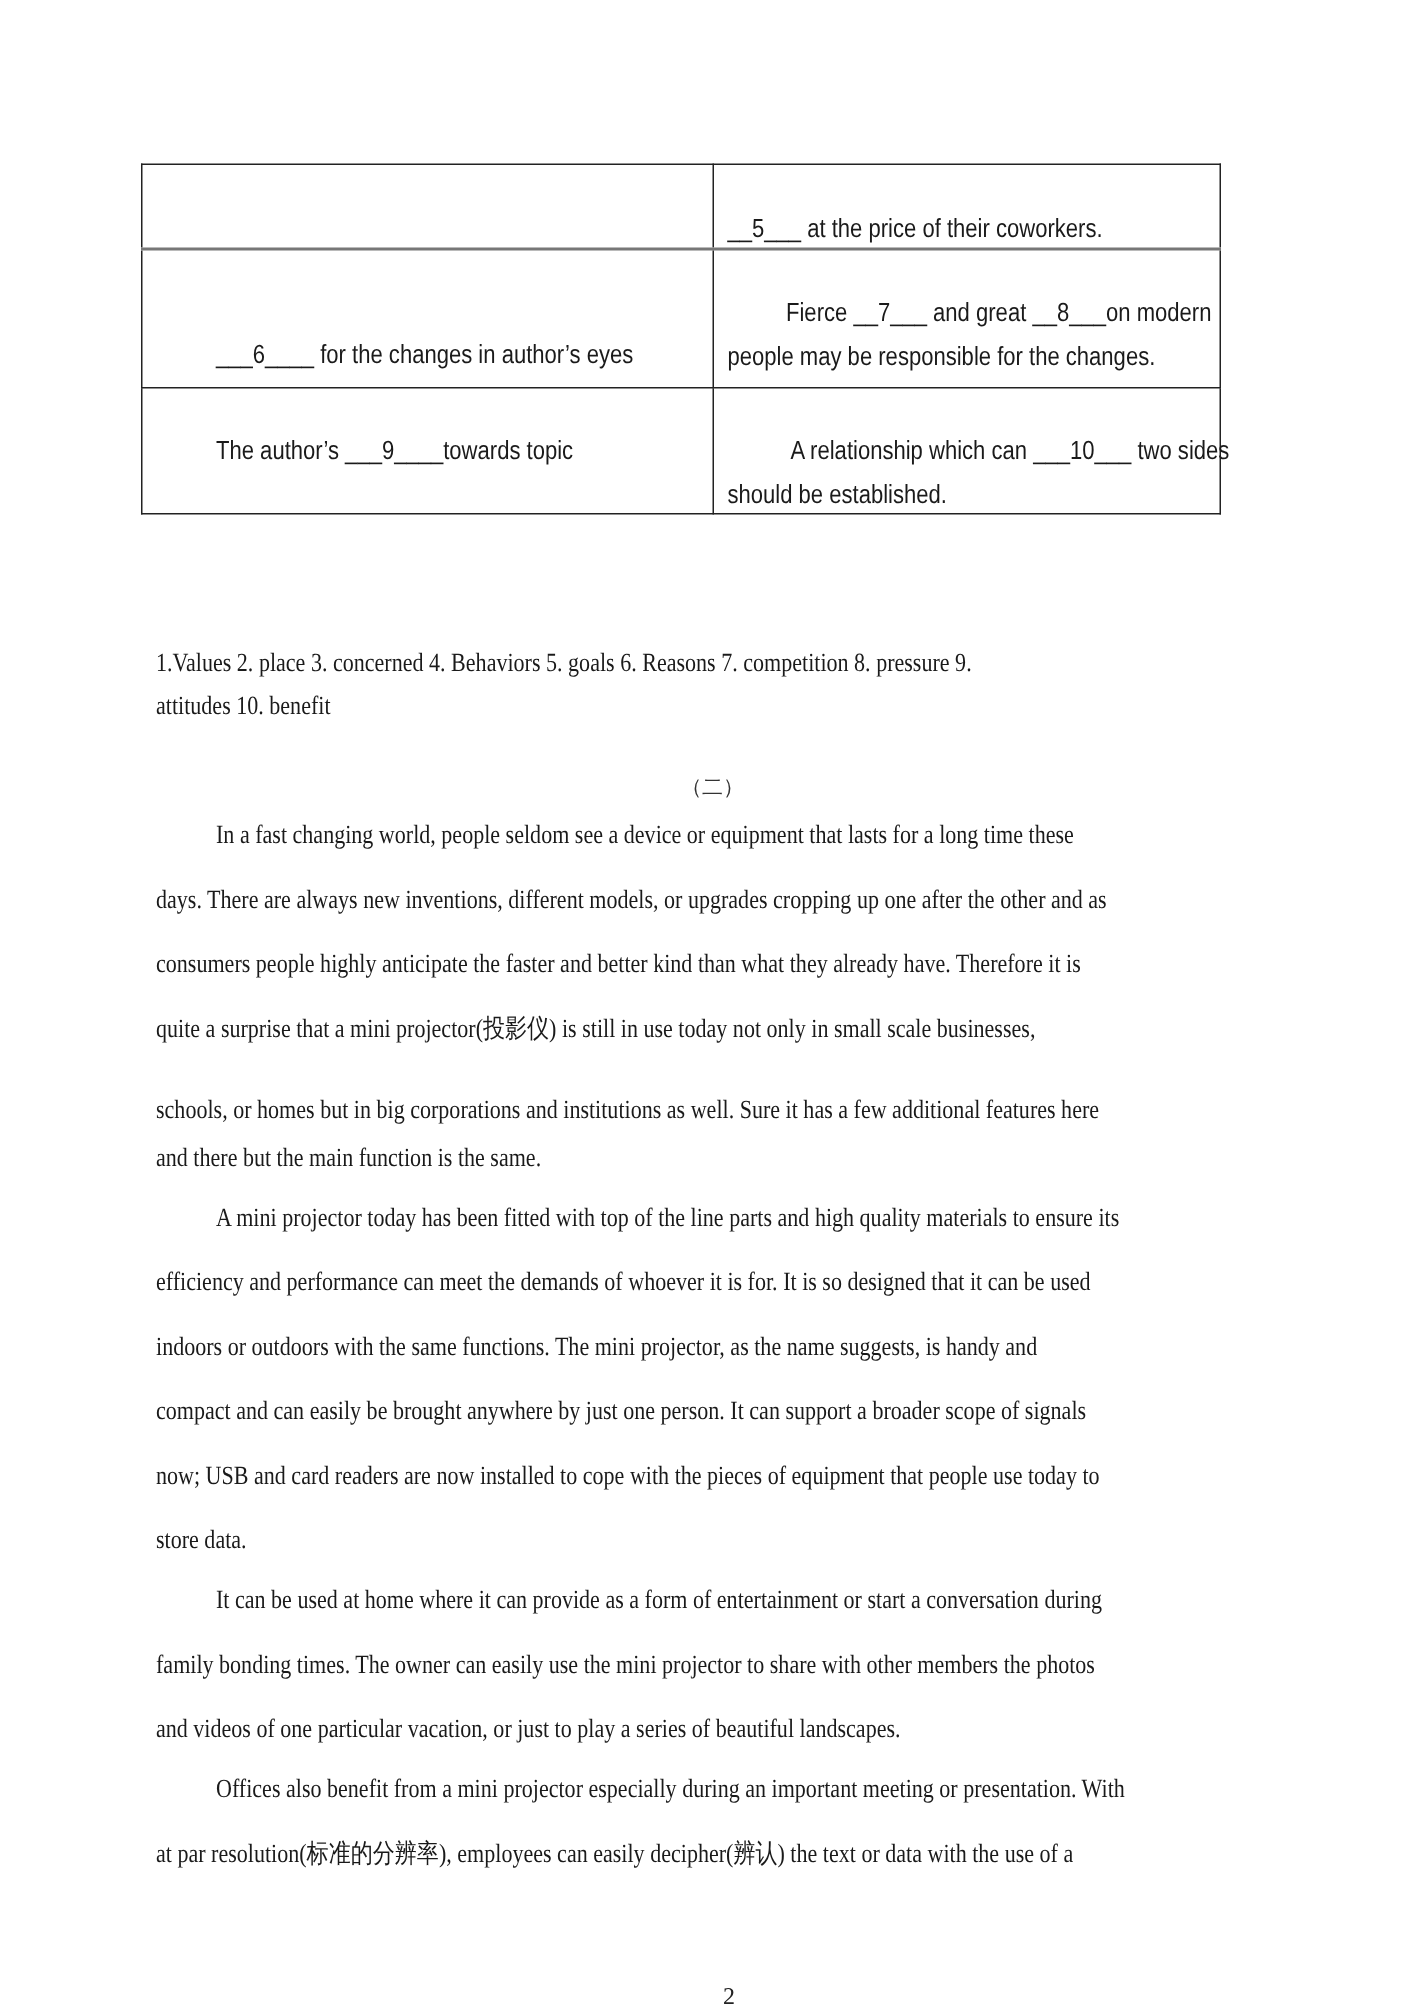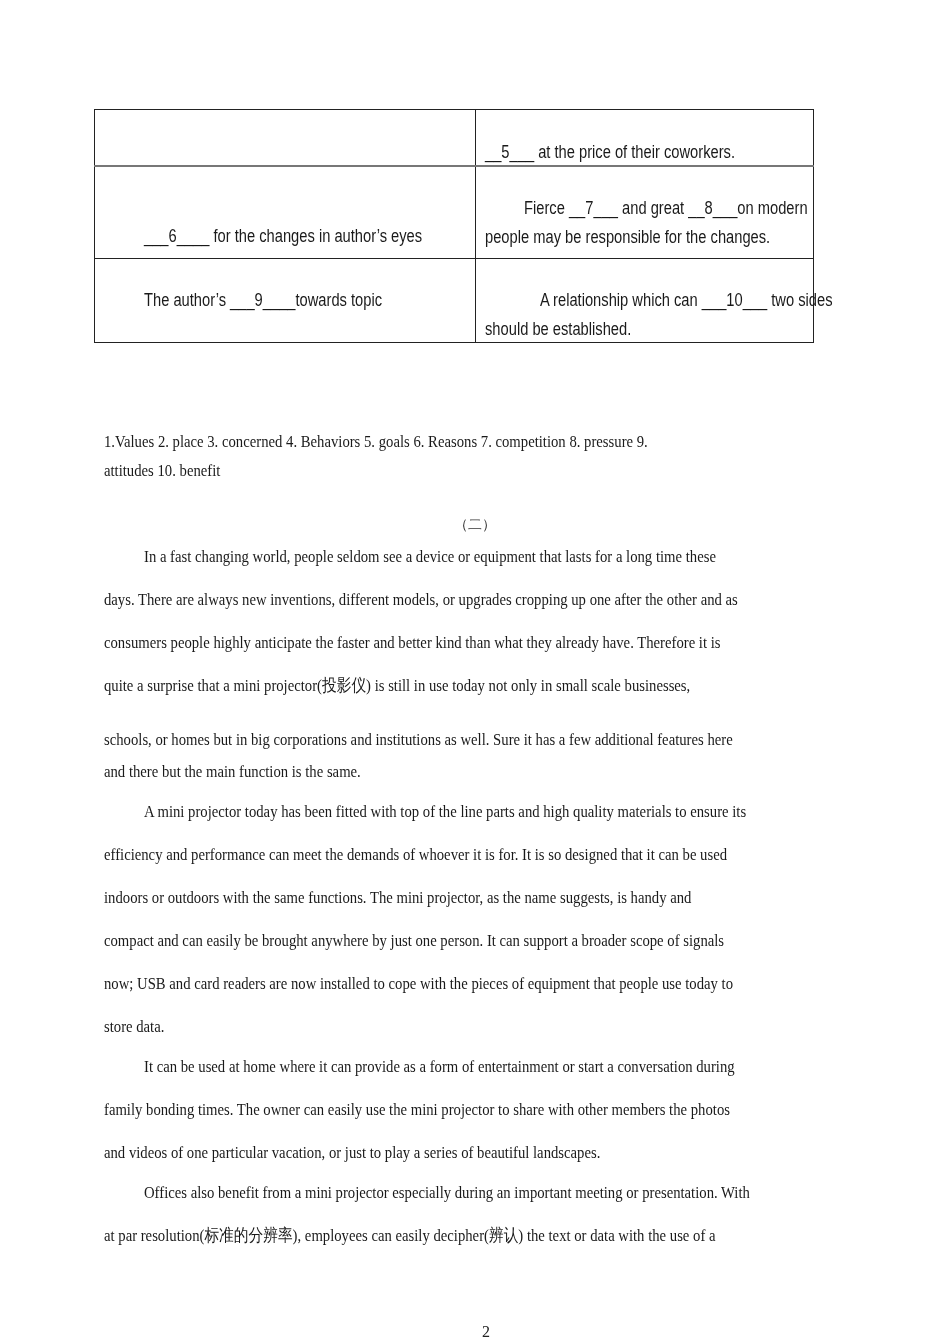--- a/index.html
+++ b/index.html
@@ -40,21 +40,21 @@
     <td>
       <div class="cell-line" style="left:48px; top:31px;"><span class="narrow">Fierce __7___ and great __8___on modern</span></div>
       <div class="cell-line" style="left:9px; top:60px;"><span class="narrow">people may be responsible for the changes.</span></div>
     </td>
   </tr>
   <tr class="r4">
     <td class="l">
       <div class="cell-line" style="left:49px; top:31px;"><span class="narrow">The author’s ___9____towards topic</span></div>
     </td>
     <td>
-      <div class="cell-line" style="left:64px; top:31px;text-align:right;"><span class="narrow">A relationship which can ___10___ two sides</span></div>
+      <div class="cell-line" style="left:51px; top:31px;text-align:right;"><span class="narrow">A relationship which can ___10___ two sides</span></div>
       <div class="cell-line" style="left:9px; top:60px;"><span class="narrow">should be established.</span></div>
     </td>
   </tr>
 </tbody>
   </table>
 
 <div class="t" style="left:104px; top:431px;"><span class="narrow">1.Values  2. place  3. concerned   4. Behaviors 5. goals  6. Reasons  7. competition  8. pressure   9.</span></div>
 <div class="t" style="left:104px; top:460px;"><span class="narrow">attitudes   10. benefit</span></div>
 
 <div class="hdr" style="top:516px;">（二）</div>

